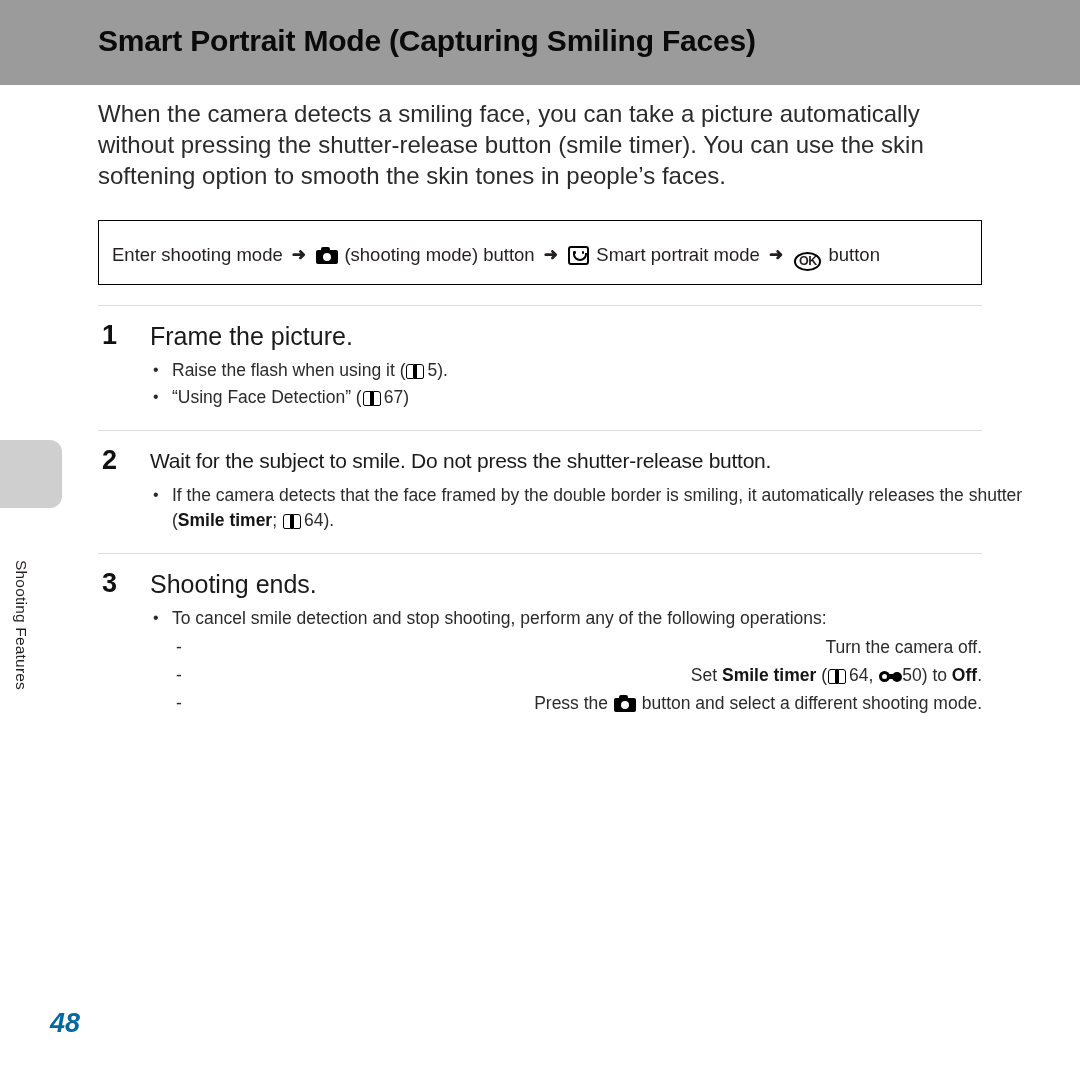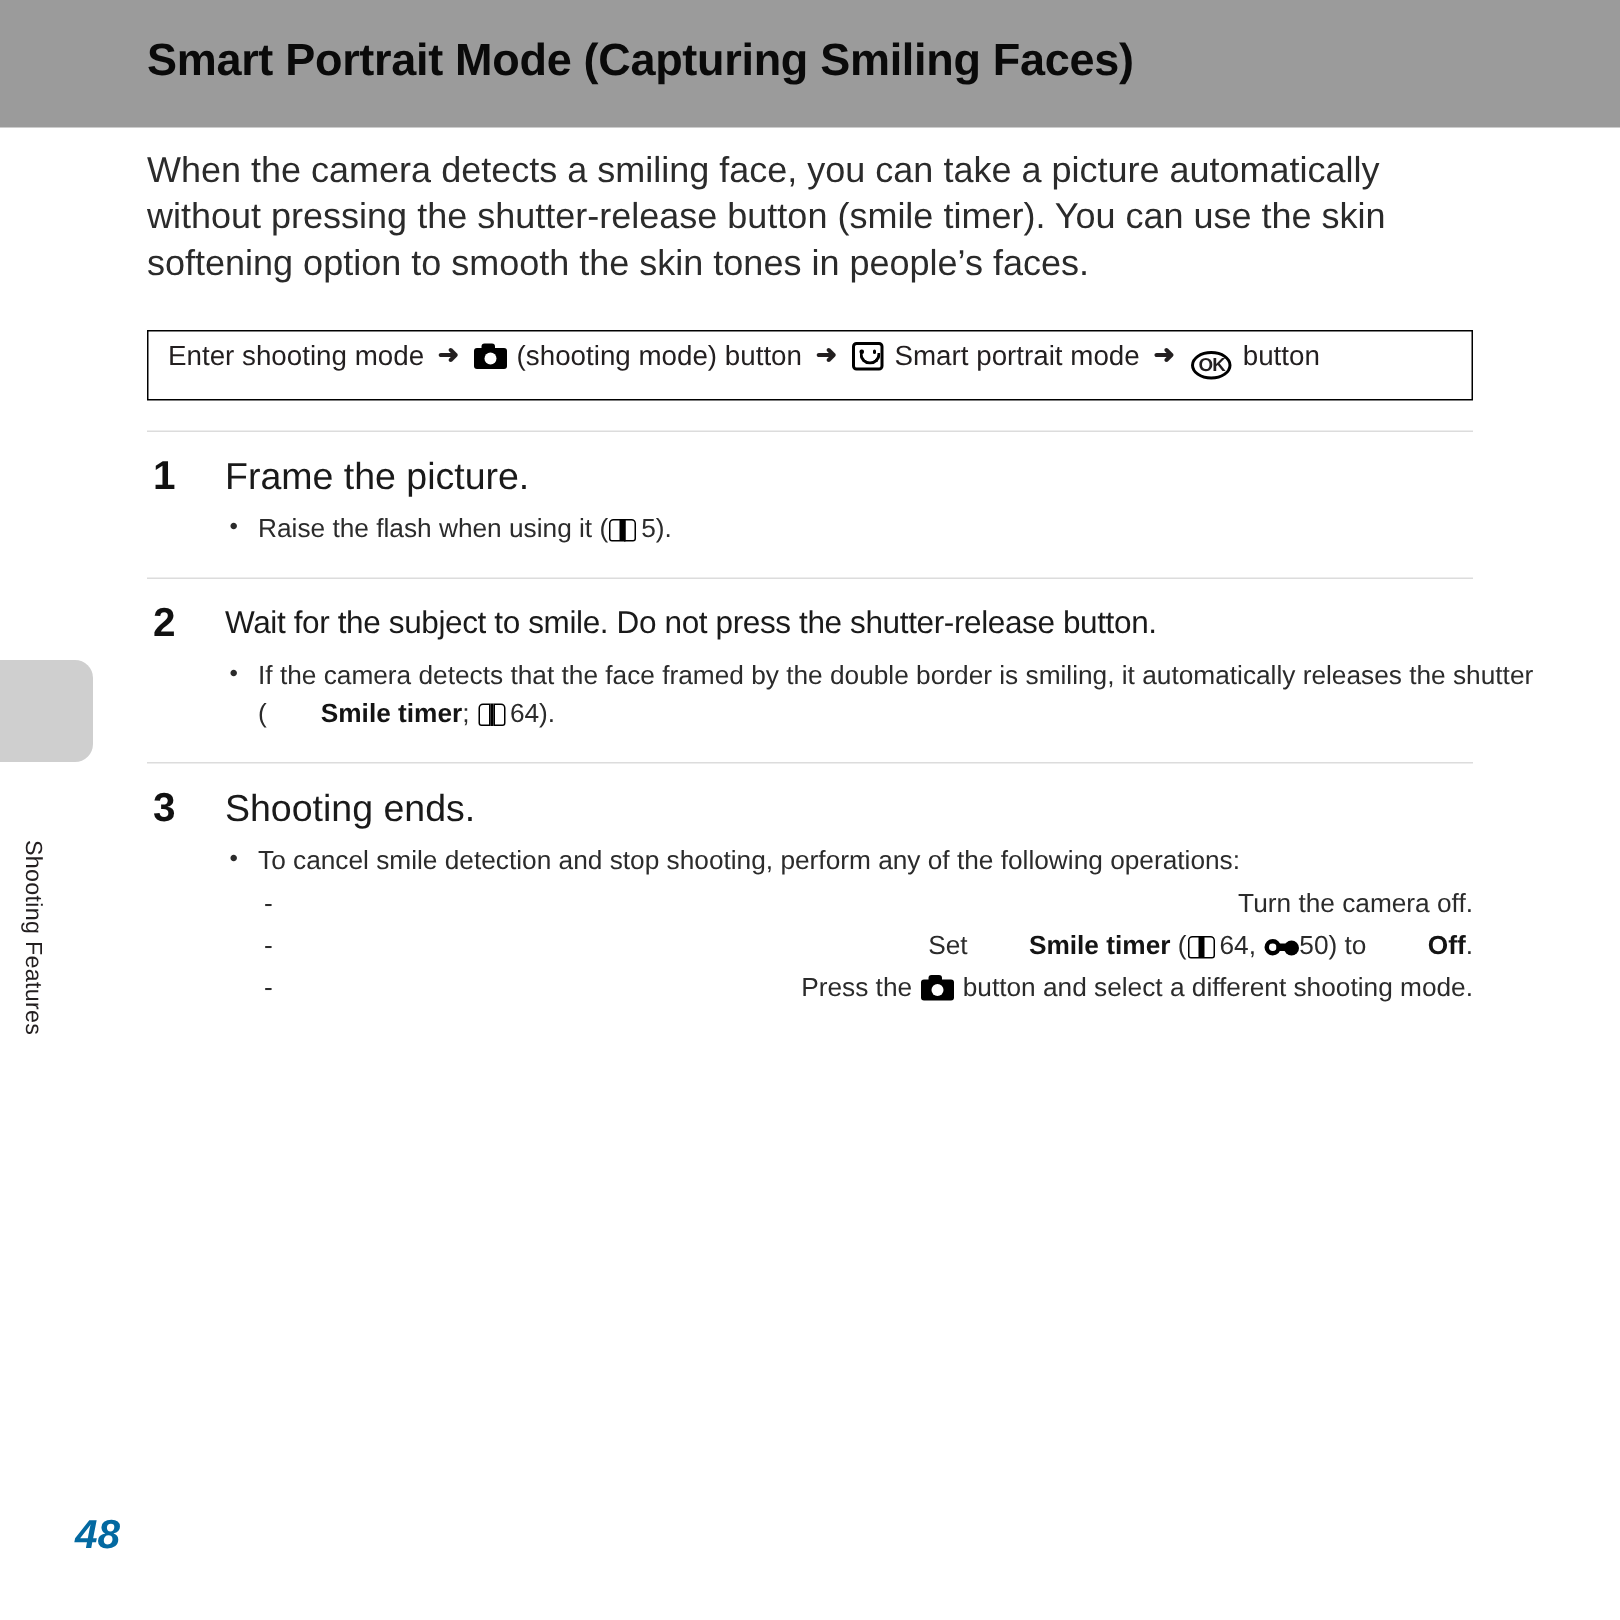--- a/index.html
+++ b/index.html
@@ -72,21 +72,21 @@
     line-height: 31px;
     color: #2b2b2b;
     width: 832px;
     margin: 0 0 0 0;
   }
 
   
   .nav-box {
     margin-top: 29px;
     border: 1.6px solid #000;
-    padding: 3px 12px 13px 13px;
+    padding: 21px 12px 13px 13px;
     font-size: 18.5px;
     line-height: 26px;
     white-space: nowrap;
   }
   .nav-arrow {
     display: inline-block;
     font-weight: bold;
     font-size: 17px;
     padding: 0 4px;
     transform: translateY(-1px);
@@ -281,21 +281,21 @@
   .subitem::before {
     content: "-";
     position: absolute;
     left: 26px;
     top: 0;
   }
 
   .sp-1 { margin-top: 20px; }
   .sp-2 { margin-top: 14px; }
 
-  b { font-weight: bold; color: #141414; margin-left: 36px; }
+  b { font-weight: bold; color: #141414; }
 
   
   .page-number {
     position: absolute;
     left: 50px;
     top: 1008px;
     font-size: 27px;
     font-style: italic;
     font-weight: bold;
     color: #0369a1;
@@ -328,20 +328,23 @@
   </div>
 
   <hr class="rule sp-1">
   <div class="step sp-2">
     <div class="step-num">1</div>
     <div class="step-title">Frame the picture.</div>
     <div class="bullets">
       <div class="bullet">
         <span>Raise the flash when using it (</span><span class="icon-book"><span class="pg l"></span><span class="spine"></span><span class="pg r"></span></span><span>5</span><span>).</span>
       </div>
+      <div class="bullet">
+        <span>“Using Face Detection” (</span><span class="icon-book"><span class="pg l"></span><span class="spine"></span><span class="pg r"></span></span><span>67</span><span>)</span>
+      </div>
     </div>
   </div>
 
   <hr class="rule sp-1">
   <div class="step sp-2">
     <div class="step-num">2</div>
     <div class="step-title wide">Wait for the subject to smile. Do not press the shutter-release button.</div>
     <div class="bullets">
       <div class="bullet wide">
         <span>If the camera detects that the face framed by the double border is smiling, it automatically releases the shutter (</span><b>Smile timer</b><span>; </span><span class="icon-book"><span class="pg l"></span><span class="spine"></span><span class="pg r"></span></span><span>64</span><span>).</span>

